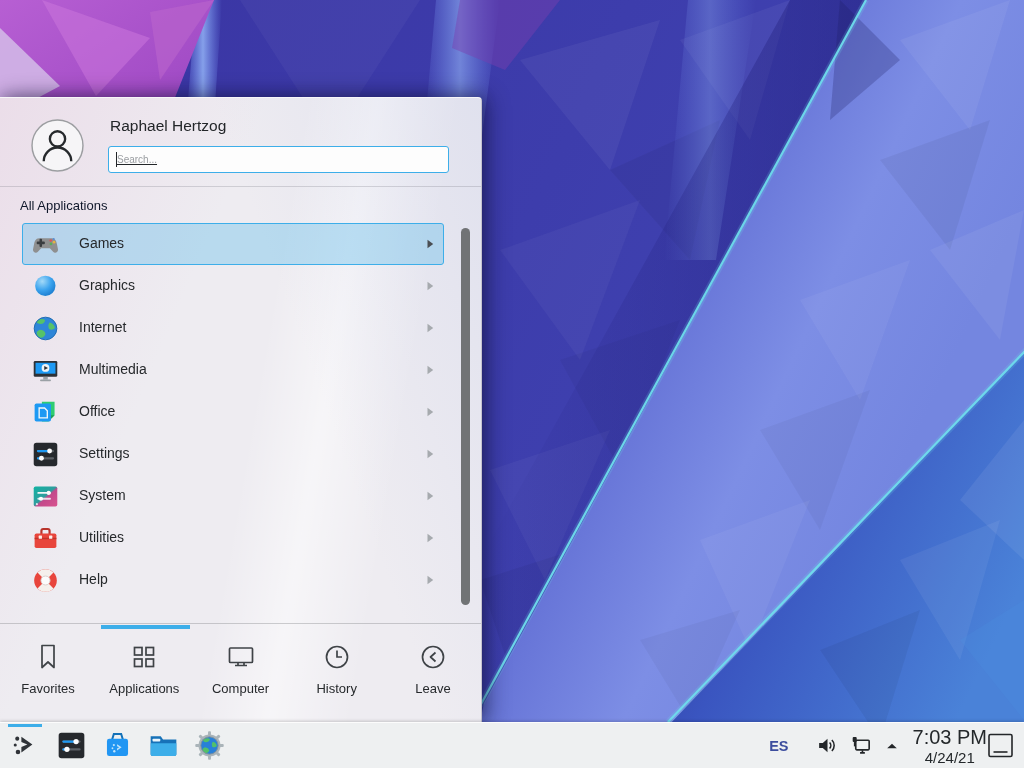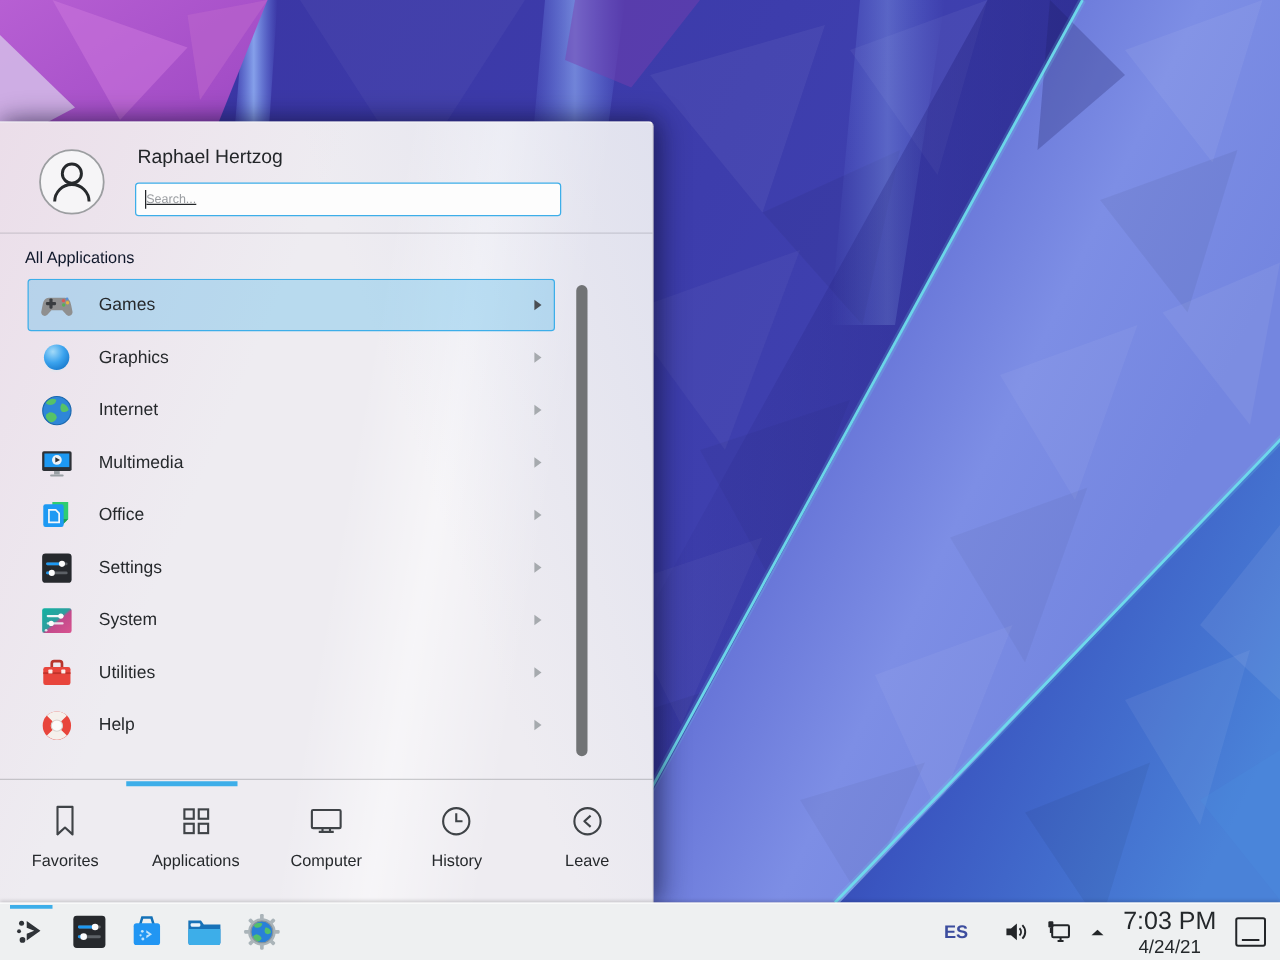--- a/index.html
+++ b/index.html
@@ -5,21 +5,21 @@
   html,body{margin:0;padding:0;}
   body{width:1024px;height:768px;overflow:hidden;font-family:"Liberation Sans","DejaVu Sans",sans-serif;
        -webkit-font-smoothing:antialiased;}
   #stage{position:relative;width:1024px;height:768px;overflow:hidden;background:#3a34a2;}
   #wallpaper{position:absolute;inset:0;width:1024px;height:768px;display:block;}
 
   
   #launcher{position:absolute;left:0;top:97px;width:481px;height:625px;
     background:#eeecf1;border-radius:0 4px 0 0;
     box-shadow:6px 0 22px rgba(10,10,40,.45), 0 -2px 14px rgba(10,10,40,.25);
-    border-top:1px solid rgba(255,255,255,.55);border-right:1px solid rgba(120,120,140,.35);padding-left:41px;}
+    border-top:1px solid rgba(255,255,255,.55);border-right:1px solid rgba(120,120,140,.35);}
   .menu-tint{position:absolute;inset:0;pointer-events:none;border-radius:0 4px 0 0;}
   .tint-a{background:linear-gradient(113deg, rgba(233,212,228,.6) 0%, rgba(233,212,228,0) 36%);}
   .tint-b{background:linear-gradient(100deg, rgba(255,255,255,0) 52%, rgba(255,255,255,.5) 64%, rgba(255,255,255,0) 78%);}
   .tint-c{background:linear-gradient(250deg, rgba(196,203,232,.33) 0%, rgba(196,203,232,0) 38%);}
 
   #launcher-header{position:absolute;top:0;left:0;right:0;height:88px;}
   .avatar{position:absolute;left:31px;top:21px;width:53px;height:53px;}
   .avatar svg{width:100%;height:100%;display:block;}
   .uname{position:absolute;left:110px;top:19px;font-size:15.5px;color:#232629;}
   .search-wrap{position:absolute;left:108px;top:48px;width:341px;height:27px;
@@ -40,41 +40,41 @@
   .cat-label{position:absolute;left:56px;top:11px;font-size:14px;color:#26292c;}
   .cat-arrow{position:absolute;right:7px;top:14px;width:12px;height:12px;color:#a6aaae;}
   .cat-row.selected .cat-arrow{color:#4a4e53;}
   .cat-arrow svg{width:12px;height:12px;display:block;}
 
   .scrollbar{position:absolute;left:461px;top:130px;width:9px;height:377px;border-radius:4.5px;background:#717375;}
 
   .tabsep{position:absolute;top:525px;left:0;right:0;height:1px;background:rgba(120,122,126,.35);}
   .tab-indicator{position:absolute;top:527px;left:101px;width:89px;height:4px;background:var(--accent);}
 
-  #tab-bar{position:absolute;left:0;top:532px;right:0;bottom:0;display:flex;justify-content:flex-end;}
+  #tab-bar{position:absolute;left:0;top:532px;right:0;bottom:0;display:flex;}
   .tab{flex:1 1 0;display:flex;flex-direction:column;align-items:center;padding-top:12px;}
   .tab-icon{width:30px;height:30px;}
   .tab-icon svg{width:100%;height:100%;display:block;}
   .tab-label{margin-top:9px;font-size:13px;color:#26292c;}
 
   
   #taskbar{position:absolute;left:0;bottom:0;width:1024px;height:46px;background:#eef0f1;
     border-top:1px solid rgba(255,255,255,.8);box-shadow:0 -1px 3px rgba(0,0,0,.18);
     display:flex;align-items:center;box-sizing:border-box;}
   #task-apps{display:flex;align-items:center;height:100%;padding-left:7px;}
   .task-app{position:relative;width:36px;height:46px;display:flex;align-items:center;justify-content:center;margin-right:10px;}
   .task-app svg{width:33px;height:33px;display:block;}
   .task-app .indicator{display:none;}
   .task-app.active .indicator{display:block;position:absolute;top:1px;left:1px;width:34px;height:3px;background:var(--accent);}
   #tray{margin-left:auto;display:flex;align-items:center;height:100%;padding-right:10px;}
   .kb-layout{font-size:14.5px;font-weight:bold;color:#3c4d9e;margin-right:27px;}
   .tray-icon{width:23px;height:23px;margin-right:11px;}
   .tray-icon.small{width:16px;height:16px;margin-right:13px;}
   .tray-icon svg{width:100%;height:100%;display:block;}
-  .clock{text-align:center;color:#24282b;margin-right:14px;line-height:1;}
+  .clock{text-align:center;color:#24282b;line-height:1;}
   .clock .time{font-size:20px;}
   .clock .date{font-size:15px;margin-top:3px;}
   .show-desktop{width:27px;height:27px;}
   .show-desktop svg{width:100%;height:100%;display:block;}
 </style>
 </head>
 <body>
 
 <div id="stage">
 

